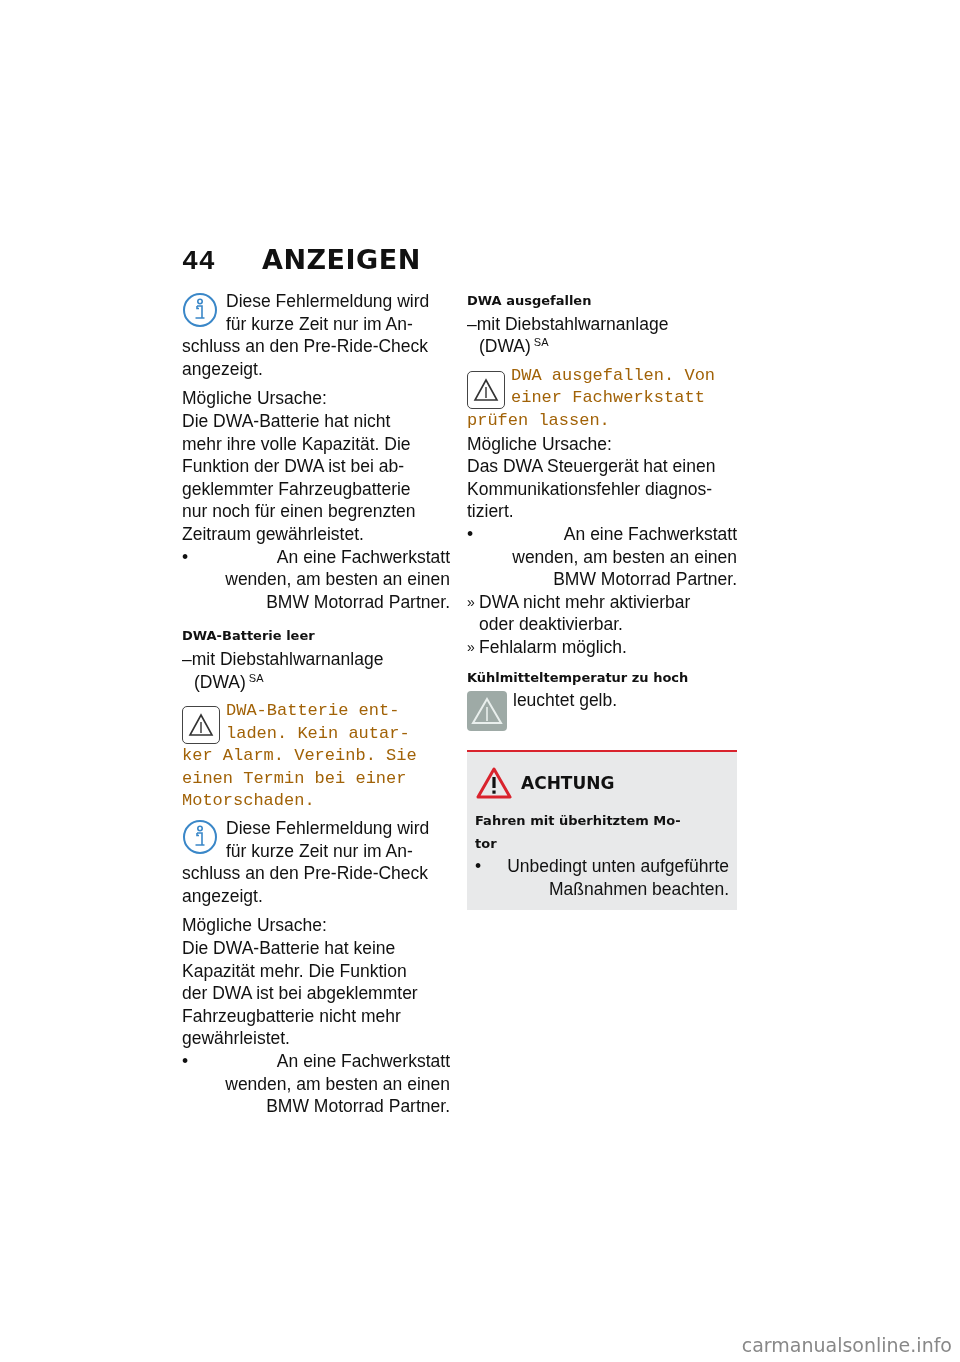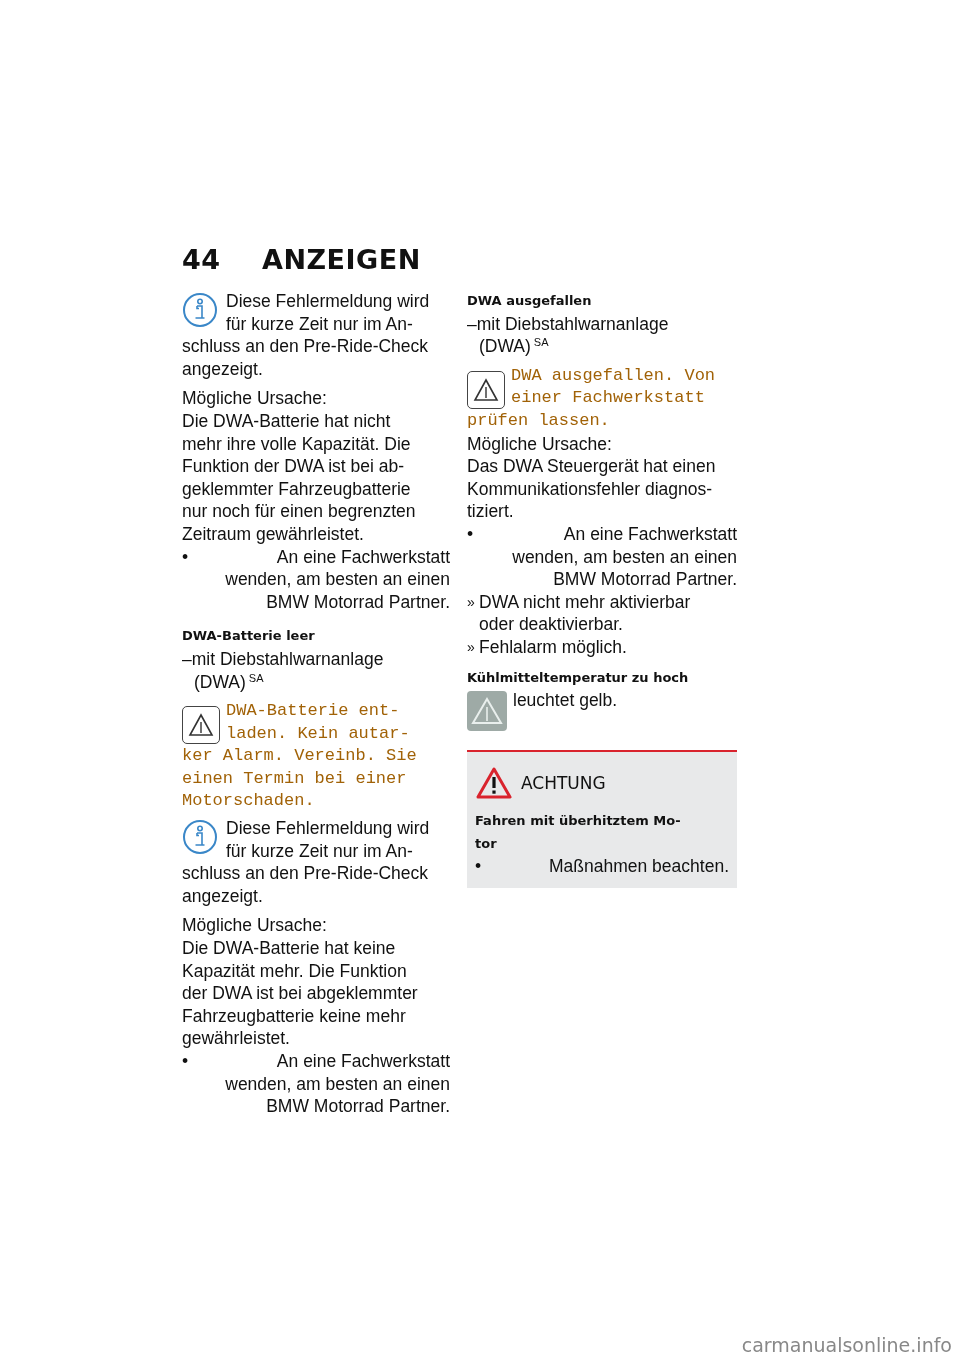--- a/index.html
+++ b/index.html
@@ -1,37 +1,37 @@
 <!DOCTYPE html>
 <html><head>
 <meta charset="utf-8">
 <style>
   html, body { margin:0; padding:0; background:#ffffff; }
   body { width:960px; height:1362px; position:relative; overflow:hidden; font-family:"Liberation Sans", sans-serif; color:#111; }
   .page-title { position:absolute; left:182px; top:244px; font-family:"DejaVu Sans", sans-serif; font-weight:bold; font-size:27px; letter-spacing:0.5px; color:#111; }
-  .page-title .num { display:inline-block; width:80px; }
+  .page-title .num { display:inline-block; width:80px;font-family:Liberation Mono, monospace; }
   .col { position:absolute; top:290px; width:268px; font-size:17.5px; line-height:22.6px; }
   .col-left { left:182px; }
   .col-right { left:467px; width:270px; }
   p { margin:0; }
   .gap { height:7px; }
   .heading { font-weight:bold; font-family:"DejaVu Sans", sans-serif; font-size:13px; }
   .sup { font-size:11px; vertical-align:top; position:relative; top:-4px; margin-left:3px; }
   .bullet { padding-left:12px; position:relative;text-align:right; }
   .bullet::before { content:"•"; position:absolute; left:0; top:0; }
   .arrow { padding-left:12px; position:relative; }
   .arrow .mark { position:absolute; left:0; top:0; font-size:14px; }
   .info-block { position:relative; }
   .info-icon { float:left; width:36px; height:36px; margin:2px 8px 0 0; }
   .mono { font-family:"Liberation Mono", monospace; font-size:17px; line-height:22.6px; color:#a16207; }
   .warn-icon { float:left; width:38px; height:38px; margin:6px 6px 0 0; border:1.5px solid #444; border-radius:5px; box-sizing:border-box; display:flex; align-items:center; justify-content:center; }
   .grey-icon { float:left; width:40px; height:40px; margin:2px 6px 0 0; background:#9eaaa6; border-radius:4px; display:flex; align-items:center; justify-content:center; }
   .clear { clear:both; }
   .achtung-box { margin-top:8px; border-top:2px solid #d9232d; background:#e8e9ea; padding:14px 8px 10px 8px; }
-  .achtung-title { display:flex; align-items:center; font-weight:normal; font-family:"DejaVu Sans", sans-serif; font-size:17px; margin-bottom:10px; }
+  .achtung-title { display:flex; align-items:center; font-weight:bold; font-family:"DejaVu Sans", sans-serif; font-size:17px; margin-bottom:10px; }
   .achtung-title svg { margin-right:8px; }
   .achtung-sub { font-weight:bold; font-family:"DejaVu Sans", sans-serif; font-size:13px; }
   .watermark { position:absolute; right:8px; bottom:6px; font-family:"DejaVu Sans", sans-serif; font-size:19px; color:#888; }
 </style>
 </head>
 <body>
 
 <div class="page-title">
   <span class="num">44</span><span>ANZEIGEN</span>
 </div>
@@ -93,21 +93,21 @@
     <p>Diese Fehlermeldung wird</p>
     <p>für kurze Zeit nur im An-</p>
     <p class="clear">schluss an den Pre-Ride-Check</p>
     <p>angezeigt.</p>
   </div>
   <div class="gap"></div>
   <p>Mögliche Ursache:</p>
   <p>Die DWA-Batterie hat keine</p>
   <p>Kapazität mehr.  Die Funktion</p>
   <p>der DWA ist bei abgeklemmter</p>
-  <p>Fahrzeugbatterie keine mehr</p>
+  <p>Fahrzeugbatterie nicht mehr</p>
   <p>gewährleistet.</p>
   <div class="bullet">
     <p>An eine Fachwerkstatt</p>
     <p>wenden, am besten an einen</p>
     <p>BMW Motorrad Partner.</p>
   </div>
 </div>
 
 <div class="col col-right">
   <p class="heading">DWA ausgefallen</p>
@@ -165,18 +165,19 @@
       <svg width="38" height="34" viewBox="0 0 38 34">
           <path d="M19 3 L35 31 H3 Z" fill="none" stroke="#d9232d" stroke-width="3" stroke-linejoin="round"></path>
           <rect x="17.4" y="11" width="3.2" height="11" fill="#111"></rect>
           <rect x="17.4" y="24.5" width="3.2" height="3.2" fill="#111"></rect>
         </svg>
       <span>ACHTUNG</span>
     </div>
     <p class="achtung-sub">Fahren mit überhitztem Mo-</p>
     <p class="achtung-sub">tor</p>
     <div class="bullet">
+      <p>Unbedingt unten aufgeführte</p>
       <p>Maßnahmen beachten.</p>
     </div>
   </div>
 </div>
 
 <div class="watermark">carmanualsonline.info</div>
 
 </body></html>

